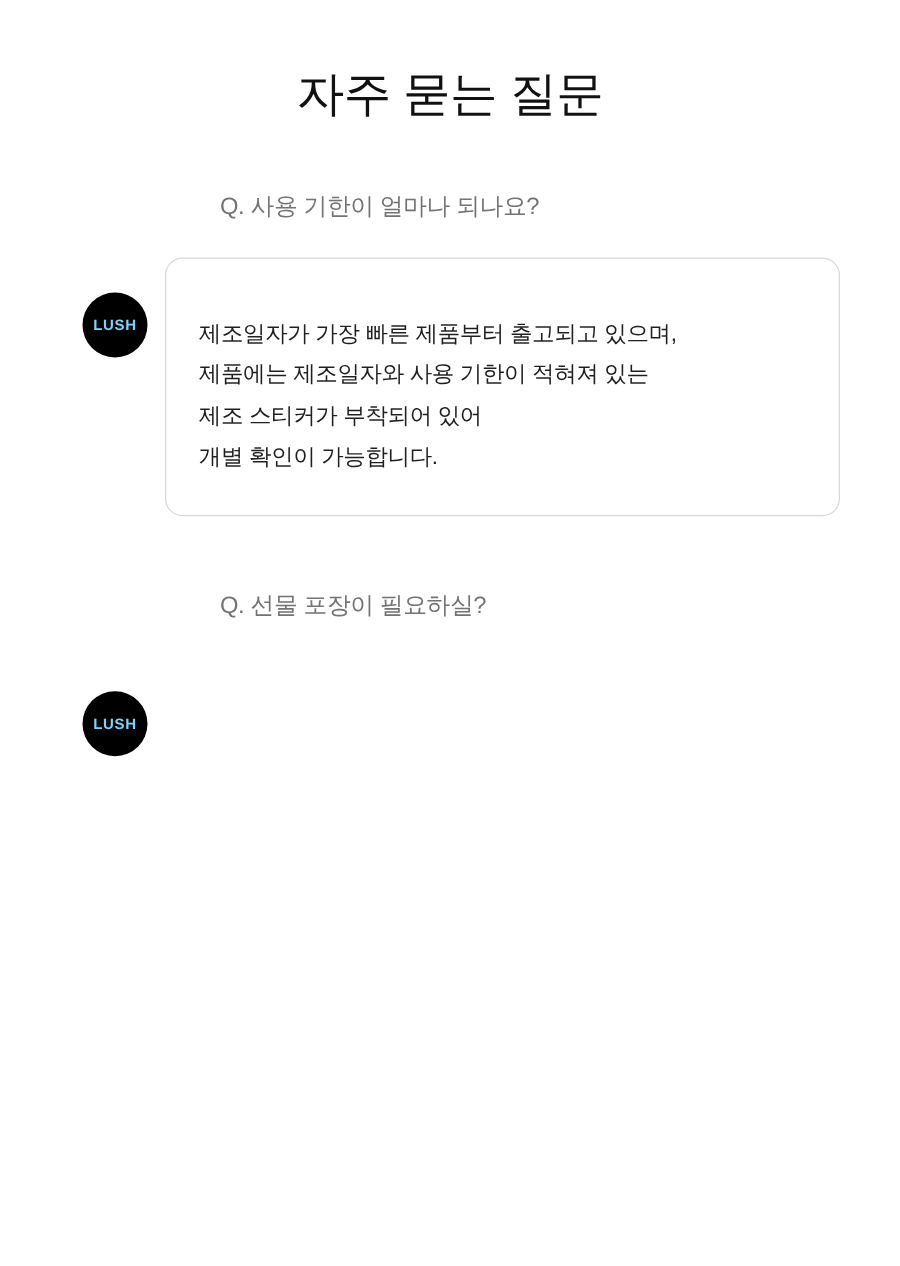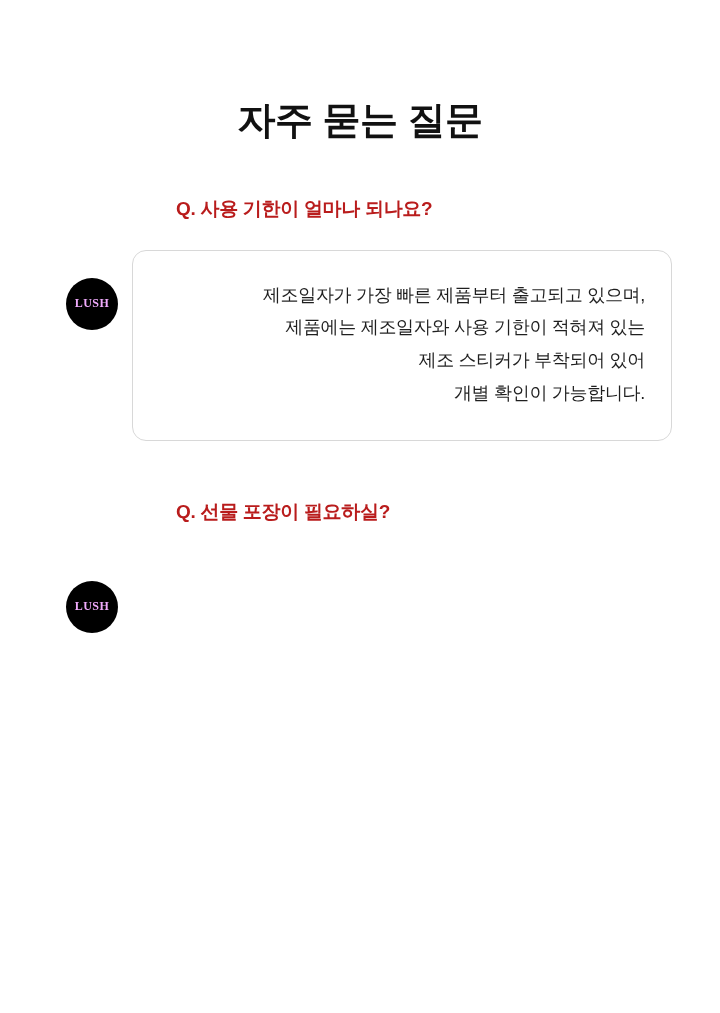--- a/index.html
+++ b/index.html
@@ -16,72 +16,70 @@
   }
   .page {
     position: relative;
     width: 720px;
     height: 1013px;
     box-sizing: border-box;
   }
   .page-title {
     text-align: center;
     font-size: 38px;
-    font-weight: 700;
+    font-weight: 400;
     letter-spacing: -0.5px;
     color: #111111;
     margin: 0;
-    padding-top: 98px;
+    padding-top: 54px;
     line-height: 1.2;
   }
   .faq-list {
     margin-top: 52px;
   }
   .faq-item {
     margin-bottom: 58px;
   }
   .question {
     margin: 0 0 28px 176px;
     font-size: 19px;
-    color: #b91c1c;
-    font-weight: 700;
+    color: #737373;
+    font-weight: 400;
     letter-spacing: -0.3px;
   }
   .answer-row {
     position: relative;
     display: flex;
     align-items: flex-start;
   }
   .avatar {
     width: 52px;
     height: 52px;
     border-radius: 50%;
     background: #000000;
-    color: #f0abfc;
+    color: #7dd3fc;
     display: flex;
     align-items: center;
     justify-content: center;
     font-size: 12px;
     font-weight: 700;
     letter-spacing: 0.5px;
     margin-left: 66px;
     margin-top: 28px;
     flex: 0 0 auto;
-    font-family: Liberation Serif, serif;
   }
   .bubble {
     margin-left: 14px;
     margin-right: 48px;
     border: 1px solid #d8d8d8;
     border-radius: 14px;
     background: #ffffff;
-    padding: 28px 26px 30px 26px;
+    padding: 44px 26px 30px 26px;
     flex: 1 1 auto;
     box-sizing: border-box;
-    text-align: right;
   }
   .bubble p {
     margin: 0;
     font-size: 18px;
     line-height: 1.82;
     color: #1f1f1f;
     letter-spacing: -0.3px;
     white-space: pre-wrap;
   }
 </style>

